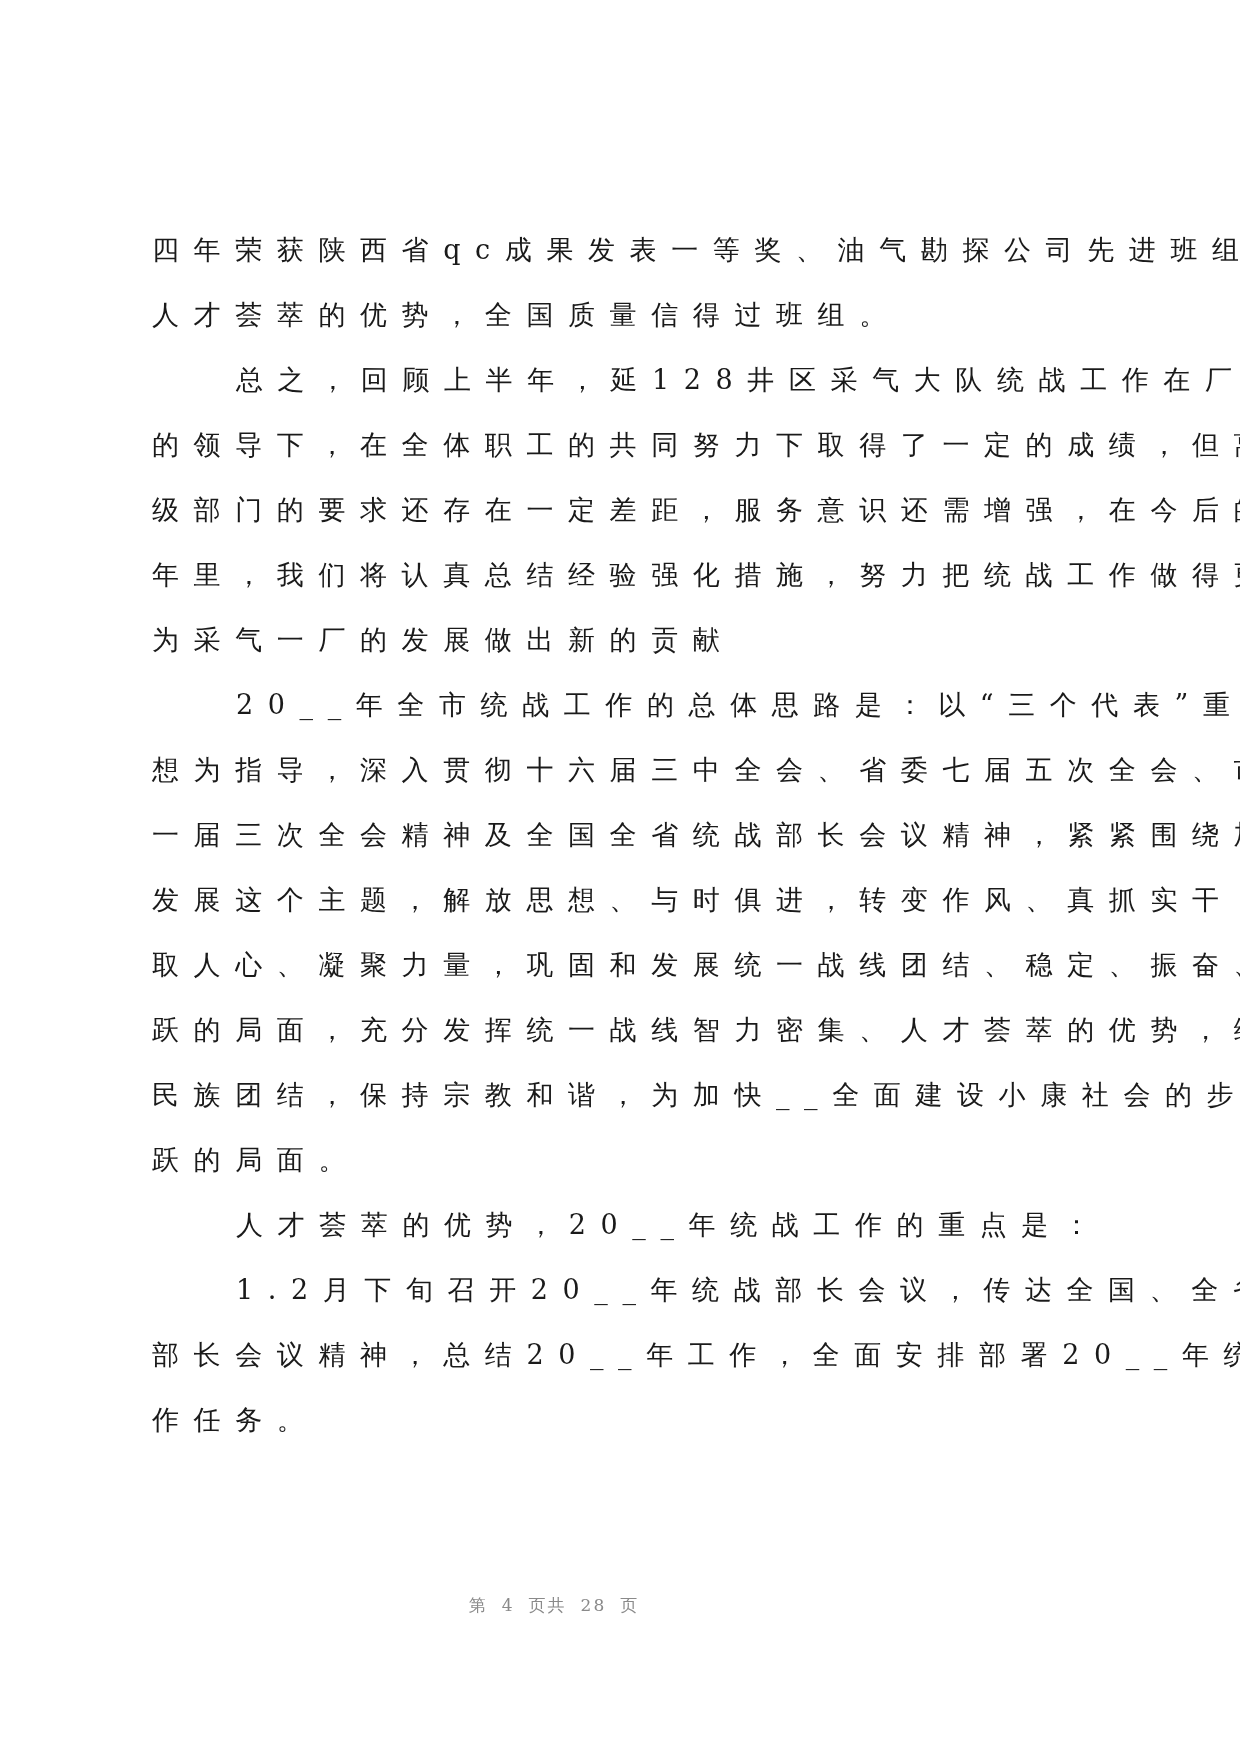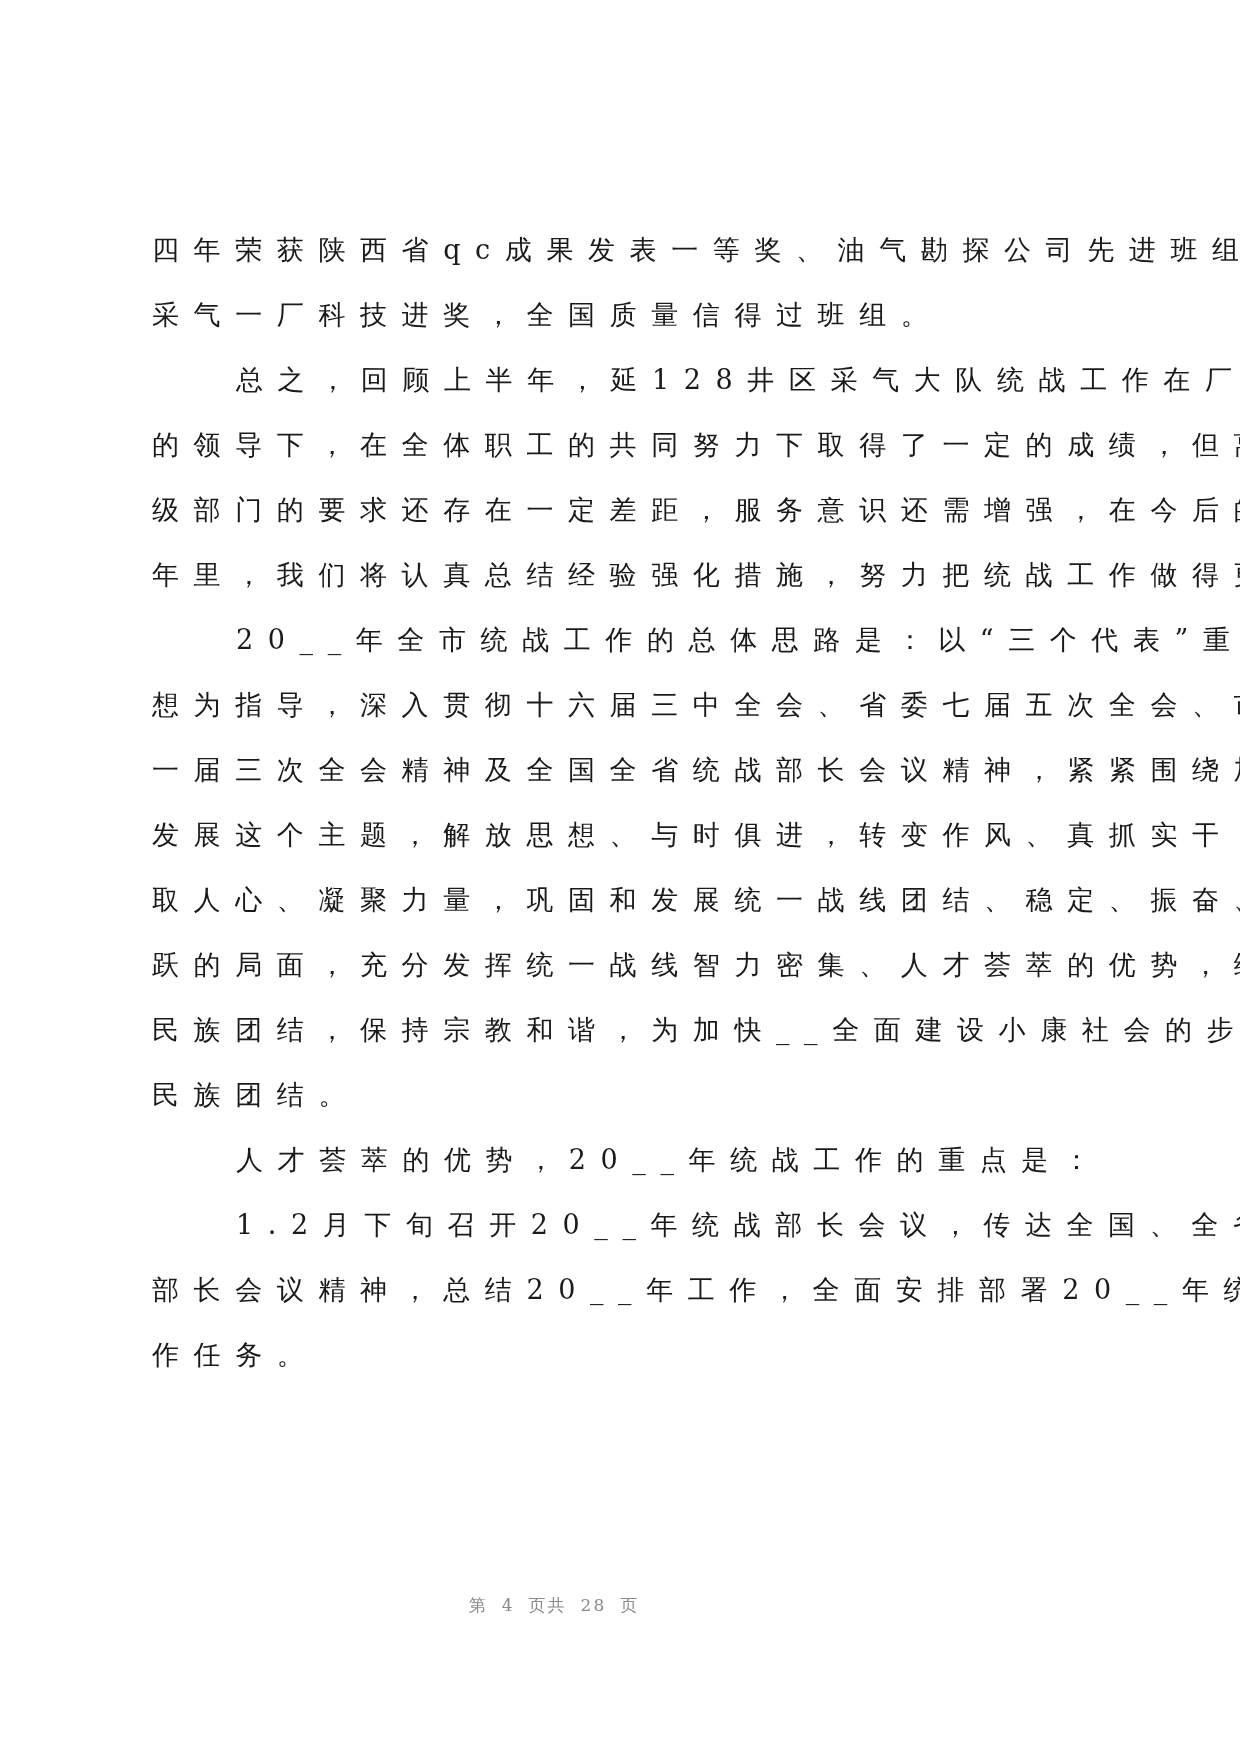--- a/index.html
+++ b/index.html
@@ -53,33 +53,34 @@
     display: inline-block;
     margin: 0 7px;
   }
 </style>
 </head>
 <body>
 
 <div class="page">
   <div class="body-text">
     <div class="line">四年荣获陕西省qc成果发表一等奖、油气勘探公司先进班组、</div>
-    <div class="line">采气一厂科技进奖，全国质量信得过班组。</div>
+    <div class="line">人才荟萃的优势，全国质量信得过班组。</div>
     <div class="line indent">总之，回顾上半年，延128井区采气大队统战工作在厂党委</div>
     <div class="line">的领导下，在全体职工的共同努力下取得了一定的成绩，但离上</div>
     <div class="line">级部门的要求还存在一定差距，服务意识还需增强，在今后的一</div>
     <div class="line">年里，我们将认真总结经验强化措施，努力把统战工作做得更好，</div>
+    <div class="line">为采气一厂的发展做出新的贡献</div>
     <div class="line indent">20__年全市统战工作的总体思路是：以“三个代表”重要思</div>
     <div class="line">想为指导，深入贯彻十六届三中全会、省委七届五次全会、市委</div>
     <div class="line">一届三次全会精神及全国全省统战部长会议精神，紧紧围绕加快</div>
     <div class="line">发展这个主题，解放思想、与时俱进，转变作风、真抓实干，争</div>
     <div class="line">取人心、凝聚力量，巩固和发展统一战线团结、稳定、振奋、活</div>
     <div class="line">跃的局面，充分发挥统一战线智力密集、人才荟萃的优势，维护</div>
     <div class="line">民族团结，保持宗教和谐，为加快__全面建设小康社会的步伐作</div>
-    <div class="line">民族团结。</div>
+    <div class="line">跃的局面。</div>
     <div class="line indent">人才荟萃的优势，20__年统战工作的重点是：</div>
     <div class="line indent">1.2月下旬召开20__年统战部长会议，传达全国、全省统战</div>
     <div class="line">部长会议精神，总结20__年工作，全面安排部署20__年统战工</div>
     <div class="line">作任务。</div>
   </div>
 
   <div class="footer">
     <span>第</span><span>4</span><span>页共</span><span>28</span><span>页</span>
   </div>
 </div>

